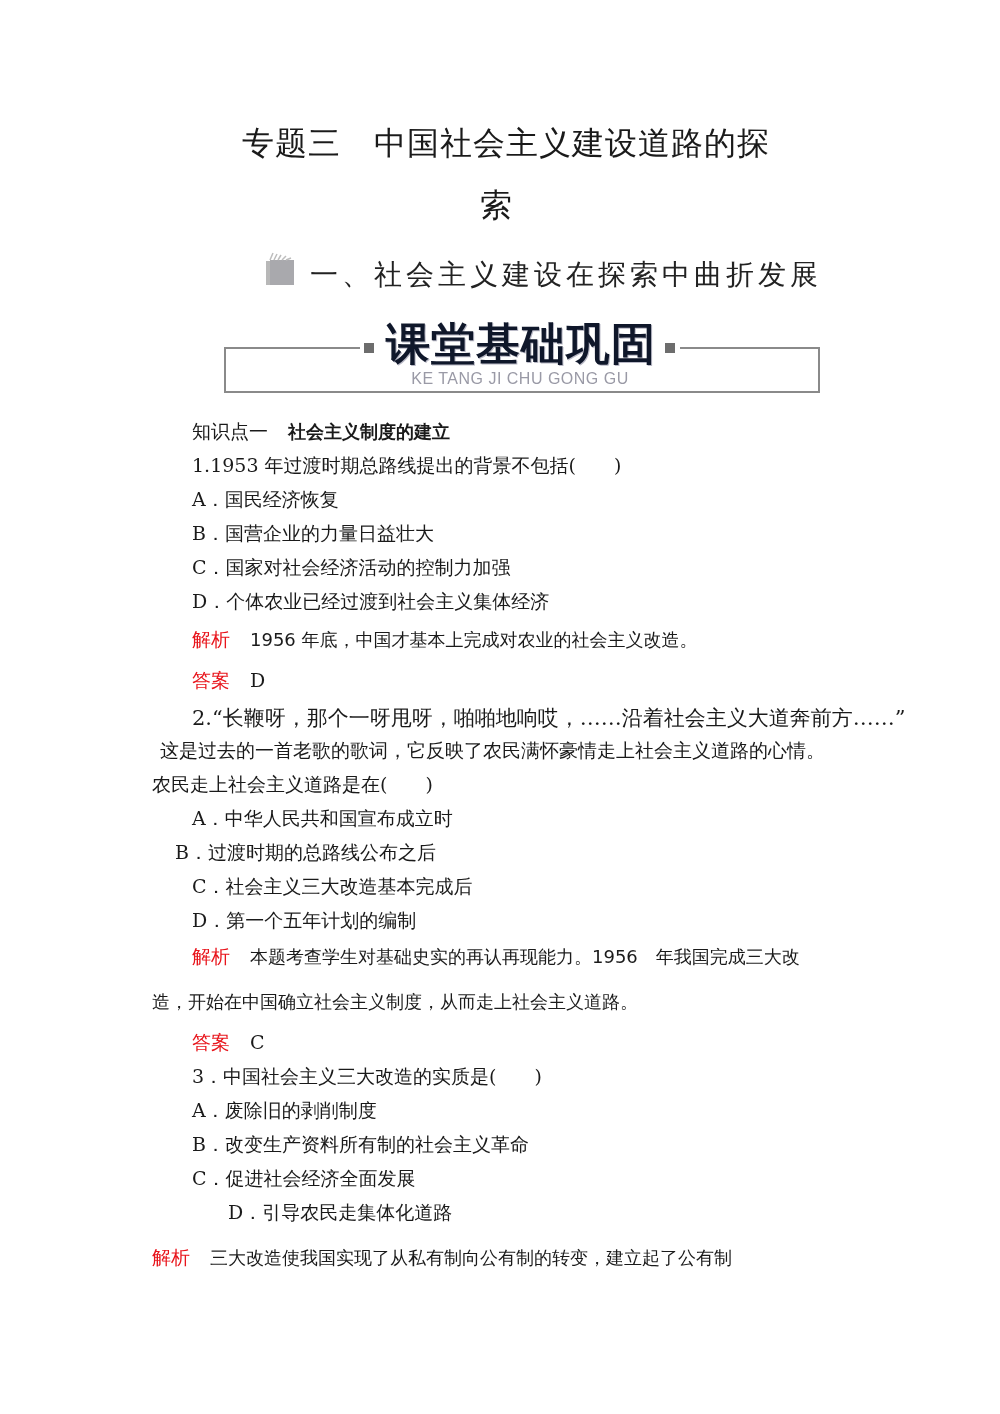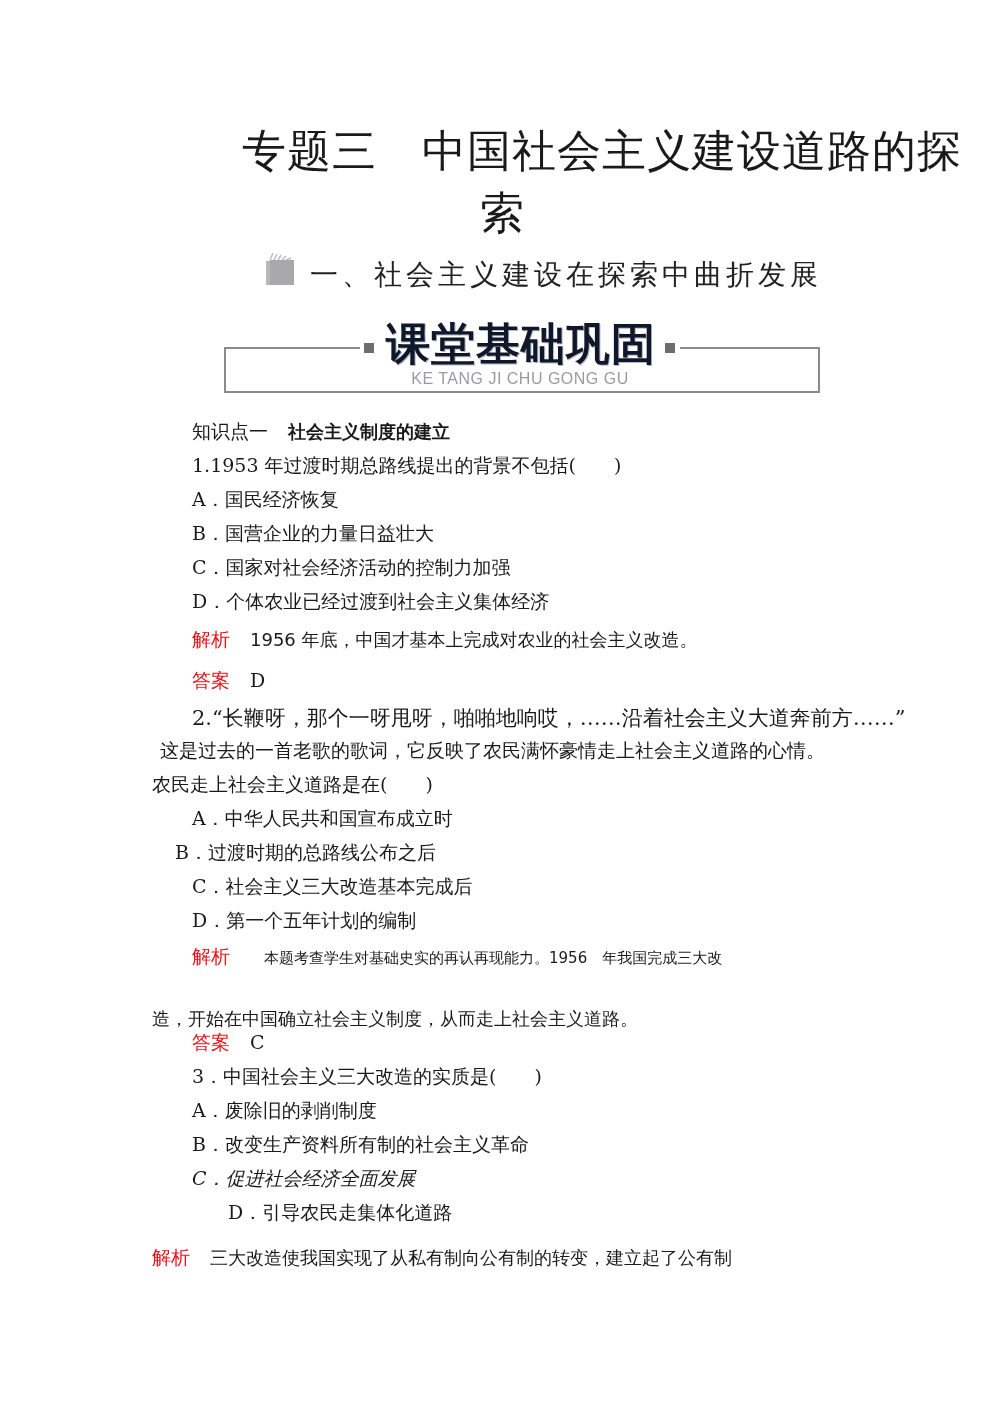--- a/index.html
+++ b/index.html
@@ -1,19 +1,19 @@
 <!DOCTYPE html>
 <html><head>
 <meta charset="utf-8">
 <style>
   html, body { margin:0; padding:0; background:#ffffff; }
   body { width:1000px; height:1414px; position:relative; overflow:hidden;
          font-family:"DejaVu Serif","Liberation Serif",serif; color:#1a1a1a; }
   .abs { position:absolute; white-space:nowrap; }
-  .title { font-size:44px; letter-spacing:1px; color:#1a1a1a; }
+  .title { font-size:32px; letter-spacing:1px; color:#1a1a1a; }
   .sub-heading { font-size:28px; letter-spacing:4px; color:#222; }
   .book-icon { position:absolute; left:265px; top:252px; width:30px; height:34px; }
   .banner-frame { position:absolute; left:224px; top:347px; width:596px; height:46px;
                   border:2px solid #8a8a8a; border-top:none; box-sizing:border-box; }
   .banner-topline { position:absolute; top:347px; height:2px; background:#8a8a8a; }
   .banner-sq { position:absolute; top:343px; width:10px; height:10px; background:#6d6d6d; }
   .banner-title { position:absolute; left:386px; top:318px; width:270px; text-align:right;
                   font-family:"DejaVu Serif",serif; font-weight:bold; font-size:44px;
                   color:#0f172a; letter-spacing:1px; background:#fff; line-height:52px;
                   text-shadow:1px 1px 0 #b9b9c6; }
@@ -63,27 +63,27 @@
 </div>
 
 <div class="abs body-text" style="left:192px; top:704px; font-size:21px;">2.“长鞭呀，那个一呀甩呀，啪啪地响哎，……沿着社会主义大道奔前方……”</div>
 <div class="abs body-text" style="left:160px; top:738px;">这是过去的一首老歌的歌词，它反映了农民满怀豪情走上社会主义道路的心情。</div>
 <div class="abs body-text" style="left:152px; top:772px;">农民走上社会主义道路是在(　　)</div>
 <div class="abs body-text" style="left:192px; top:806px;">A．中华人民共和国宣布成立时</div>
 <div class="abs body-text" style="left:175px; top:840px;">B．过渡时期的总路线公布之后</div>
 <div class="abs body-text" style="left:192px; top:874px;">C．社会主义三大改造基本完成后</div>
 <div class="abs body-text" style="left:192px; top:908px;">D．第一个五年计划的编制</div>
 <div class="abs body-text" style="left:192px; top:944px;">
-  <span class="red sans">解析</span><span class="label-gap"></span><span class="sans" style="font-size:15px;margin-left:14px;">本题考查学生对基础史实的再认再现能力。1956　年我国完成三大改</span>
+  <span class="red sans">解析</span><span class="label-gap"></span><span class="sans" style="font-size:18px;">本题考查学生对基础史实的再认再现能力。1956　年我国完成三大改</span>
 </div>
-<div class="abs body-text sans" style="left:152px; top:990px; font-size:18px;margin-top:17px;">造，开始在中国确立社会主义制度，从而走上社会主义道路。</div>
+<div class="abs body-text sans" style="left:152px; top:990px; font-size:18px;">造，开始在中国确立社会主义制度，从而走上社会主义道路。</div>
 <div class="abs body-text" style="left:192px; top:1030px;">
   <span class="red sans">答案</span><span class="label-gap"></span><span>C</span>
 </div>
 
 <div class="abs body-text" style="left:192px; top:1064px;">3．中国社会主义三大改造的实质是(　　)</div>
 <div class="abs body-text" style="left:192px; top:1098px;">A．废除旧的剥削制度</div>
 <div class="abs body-text" style="left:192px; top:1132px;">B．改变生产资料所有制的社会主义革命</div>
-<div class="abs body-text" style="left:192px; top:1166px;font-style:italic;">C．促进社会经济全面发展</div>
+<div class="abs body-text" style="left:192px; top:1166px;">C．促进社会经济全面发展</div>
 <div class="abs body-text" style="left:192px; top:1200px;margin-left:36px;">D．引导农民走集体化道路</div>
 <div class="abs body-text" style="left:152px; top:1245px;">
   <span class="red sans">解析</span><span class="label-gap"></span><span class="sans" style="font-size:18px;">三大改造使我国实现了从私有制向公有制的转变，建立起了公有制</span>
 </div>
 
 </body></html>

